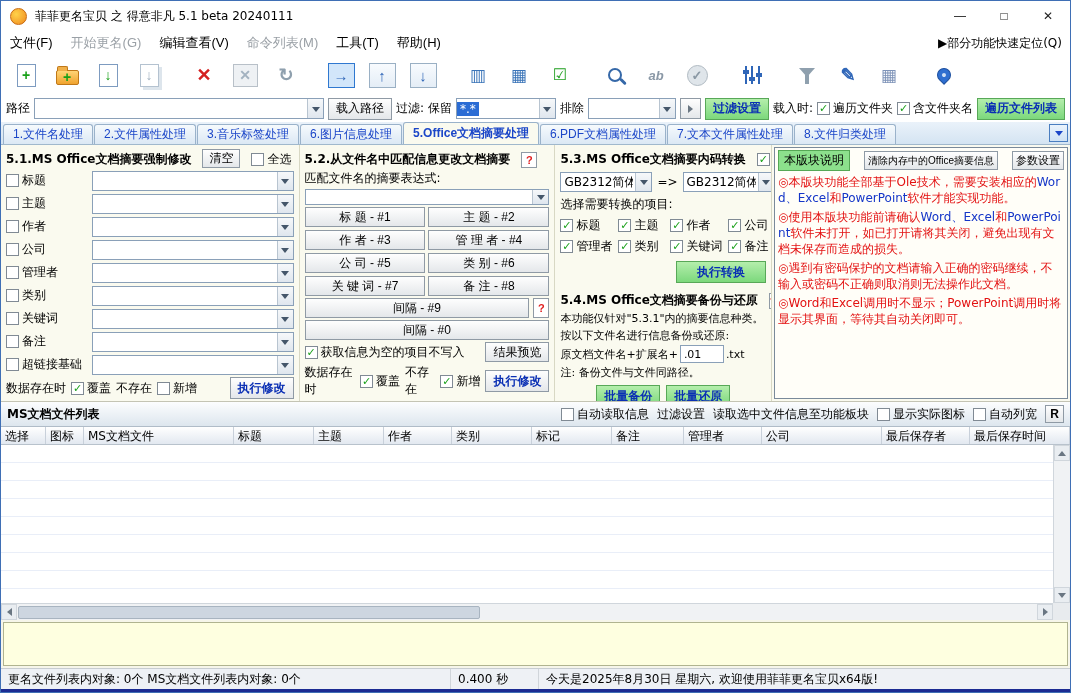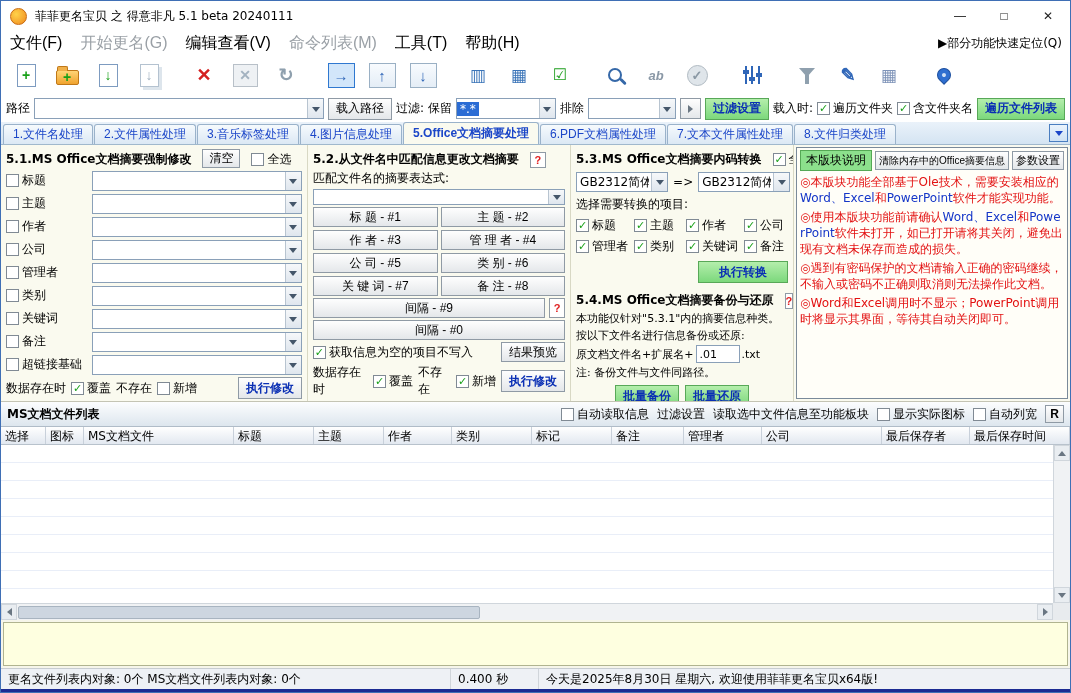--- a/index.html
+++ b/index.html
@@ -9,21 +9,21 @@
 
   
   .titlebar{height:30px;display:flex;align-items:center;background:#fff;flex:none}
   .app-icon{width:17px;height:17px;margin-left:9px;border-radius:50%;background:radial-gradient(circle at 35% 35%,#ffd24a,#f08a1e);border:1px solid #c86a10;flex:none}
   .title-text{margin-left:8px;white-space:nowrap}
   .win-controls{margin-left:auto;display:flex;height:100%}
   .win-btn{width:44px;height:100%;display:flex;align-items:center;justify-content:center;font-size:12px;color:#222;background:#fff;border:none}
 
   
   .menubar{height:24px;display:flex;align-items:center;background:#fff;flex:none}
-  .menu-item{padding:0 9px;line-height:24px;background:none;border:none;font-size:16px}
+  .menu-item{padding:0 9px;line-height:24px;background:none;border:none;font-size:13px}
   .menu-item.dim{color:#9aa0a6}
   .quick-locate{margin-left:auto;padding-right:8px;white-space:nowrap}
 
   
   .toolbar{height:40px;display:flex;align-items:center;background:#fff;padding:0 8px;gap:7px;flex:none}
   .tbi{width:34px;height:32px;display:flex;align-items:center;justify-content:center;background:none;border:none;position:relative;flex:none}
   .tbi.gap{margin-left:14px}
   .page{width:19px;height:23px;background:#fff;border:1px solid #7d9bc0;display:flex;align-items:center;justify-content:center}
   .page.dim{border-color:#b4c2d0;box-shadow:3px 3px 0 #dde5ec}
   .folder{width:23px;height:15px;background:linear-gradient(#ffd476,#f0a32e);border:1px solid #c07818;border-radius:2px;position:relative;display:flex;align-items:center;justify-content:center;margin-top:4px}
@@ -104,21 +104,21 @@
   .enc-row .combo{width:92px}
   .cbgrid{display:grid;grid-template-columns:58px 52px 58px 1fr;row-gap:4px;flex:none;margin-top:2px}
   .execrow{display:flex;justify-content:flex-end;margin-top:4px;flex:none}
   .smalltx{font-size:11px;white-space:nowrap;flex:none}
   .extrow{display:flex;align-items:center;gap:2px;flex:none;font-size:11px;white-space:nowrap}
   .extrow input{width:44px;height:18px;border:1px solid #8aa0b8;font-size:11px;padding:0 3px;font-family:inherit}
   .bakrow{display:flex;justify-content:center;gap:6px;margin-top:3px;flex:none}
 
   
   .infobox{border:1px solid #7a8a9a;background:#fffef8;height:100%;padding:2px 3px;display:flex;flex-direction:column;overflow:hidden}
-  .infohead{display:flex;align-items:center;gap:3px;flex:none}
+  .infohead{display:flex;align-items:center;gap:14px;flex:none}
   .infotab{background:#8ce08c;border:1px solid #55a855;padding:1px 5px;font-size:12px;white-space:nowrap}
   .infobtn{font-size:10px;height:19px;padding:0 3px}
   .note{color:#e31212;font-size:12px;line-height:16px;margin-top:3px;word-break:break-all}
   .note .bl{color:#1536c8}
 
   
   .listbar{height:22px;background:linear-gradient(#fcfdfe,#dde6ee);border-bottom:1px solid #b0bcc8;display:flex;align-items:center;padding:12px 6px;gap:9px;flex:none;white-space:nowrap}
   .listbar .ttl{font-weight:bold}
   .listbar .right{margin-left:auto;display:flex;align-items:center;gap:8px}
   .rbtn{width:19px;height:18px;padding:0;font-weight:bold}
@@ -302,21 +302,21 @@
         <span class="box"></span>
         <span>含文件夹名</span>
       </span>
     <button class="btn green">遍历文件列表</button>
   </div>
 
   <div class="tabstrip">
     <button class="tab">1.文件名处理</button>
     <button class="tab">2.文件属性处理</button>
     <button class="tab">3.音乐标签处理</button>
-    <button class="tab">4.图片信息处理</button>
+    <button class="tab">6.图片信息处理</button>
     <button class="tab active">5.Office文档摘要处理</button>
     <button class="tab">6.PDF文档属性处理</button>
     <button class="tab">7.文本文件属性处理</button>
     <button class="tab">8.文件归类处理</button>
     <button class="tab-overflow"></button>
   </div>
 
   <div class="mainpanel">
 
     <div class="sec s51">

